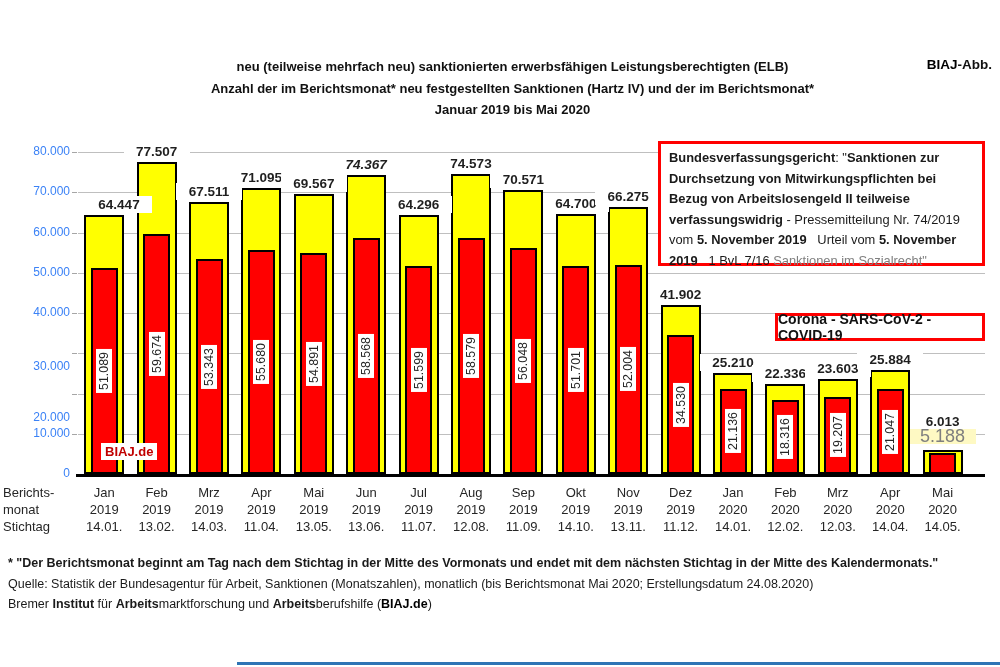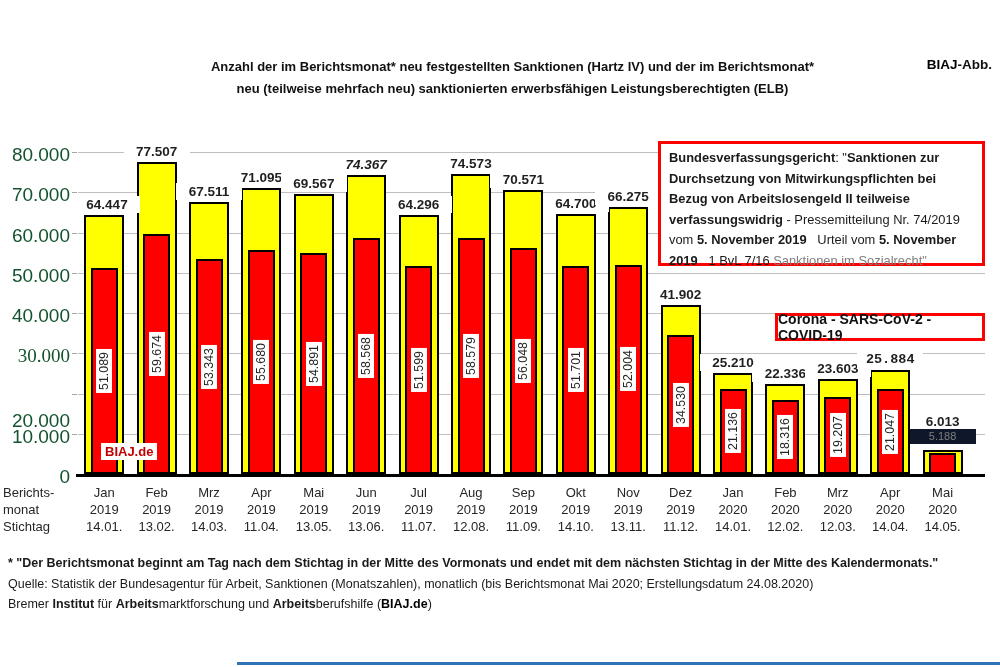--- a/index.html
+++ b/index.html
@@ -6,48 +6,49 @@
   .page{position:relative;width:1000px;height:667px;background:#fff;overflow:hidden;
         font-family:"Liberation Sans","DejaVu Sans",sans-serif;color:#1a1a1a;}
   .titles{position:absolute;top:56px;left:25px;width:975px;text-align:center;
           font-size:13px;font-weight:bold;line-height:21.5px;color:#111;}
   .brand{position:absolute;top:57px;right:8px;font-size:13.5px;font-weight:bold;color:#111;}
   .red{color:#000000;}
   .chart{position:absolute;left:0;top:0;width:1000px;height:667px;}
   .gridline{position:absolute;height:1px;background:#BFBFBF;z-index:1;}
   .tick{position:absolute;width:5px;height:1px;background:#A6A6A6;z-index:1;}
   .baseline{position:absolute;height:3px;background:#000;z-index:4;}
-  .ylab{position:absolute;left:6px;width:64px;text-align:right;font-size:19px;color:#14532d;z-index:1;}
+  .ylab{position:absolute;left:6px;width:64px;text-align:right;font-size:12px;color:#3b82f6;z-index:1;}
   .bar{position:absolute;box-sizing:border-box;border:2.5px solid #000;}
   .tot-lab{position:absolute;text-align:center;font-size:13.5px;font-weight:bold;color:#1f1f1f;
            background:#fff;z-index:4;line-height:15px;padding:1px 0;}
   .rot-lab{position:absolute;white-space:nowrap;font-size:12.4px;color:#262626;background:#fff;
            padding:1px 3px;transform:translate(-50%,-50%) rotate(-90deg);z-index:4;}
-  .gray-lab{position:absolute;text-align:center;font-size:11px;color:#7f7f7f;background:#0f172a;z-index:4;line-height:15px;}
+  .gray-lab{position:absolute;text-align:center;font-size:18px;color:#7f7f7f;background:#fef9c3;z-index:4;line-height:15px;}
   .wm{position:absolute;font-size:13px;font-weight:bold;color:#C00000;background:#fff;
       padding:1px 4px;z-index:6;}
   .annot{position:absolute;background:#fff;border:3px solid #FF0000;z-index:6;box-sizing:border-box;}
   .bverfg{font-size:12.9px;line-height:20.6px;padding:4px 8px;color:#1a1a1a;}
   .corona{display:flex;align-items:center;justify-content:center;font-size:14px;font-weight:bold;color:#111;}
   .b{font-weight:bold;}
   .gray{color:#7f7f7f;}
   .xcol{position:absolute;width:56px;text-align:center;font-size:13px;line-height:17px;color:#262626;z-index:2;}
   .xhdr{position:absolute;left:3px;font-size:13px;line-height:17px;color:#262626;text-align:left;z-index:2;}
   .footnotes{position:absolute;left:8px;top:553px;width:986px;font-size:12.5px;line-height:20.5px;color:#1a1a1a;}
   .fn1{font-weight:bold;}
   .rule{position:absolute;background:#2E74B5;z-index:8;}
 </style>
 </head>
 <body>
 
 <div class="page">
 
   <div class="titles">
+    <div>neu (teilweise mehrfach neu) sanktionierten erwerbsfähigen Leistungsberechtigten (ELB)</div>
     <div>Anzahl der im Berichtsmonat* neu festgestellten Sanktionen (Hartz IV) und der im Berichtsmonat*</div>
-    <div>neu (teilweise mehrfach neu) sanktionierten erwerbsfähigen Leistungsberechtigten (ELB)</div>
+    <div>Januar 2019 bis Mai 2020</div>
   </div>
 
   <div class="brand"><span class="red">BIAJ</span><span>-Abb.</span></div>
 
   <div id="chart" class="chart">
       <div class="gridline" style="left: 78px; top: 433.75px; width: 907px; background: rgb(191, 191, 191);"></div>
       <div class="tick" style="left: 72px; top: 433.75px;"></div>
       <div class="gridline" style="left: 78px; top: 393.5px; width: 907px; background: rgb(191, 191, 191);"></div>
       <div class="tick" style="left: 72px; top: 393.5px;"></div>
       <div class="gridline" style="left: 78px; top: 353.25px; width: 907px; background: rgb(191, 191, 191);"></div>
@@ -58,29 +59,29 @@
       <div class="tick" style="left: 72px; top: 272.75px;"></div>
       <div class="gridline" style="left: 78px; top: 232.5px; width: 907px; background: rgb(191, 191, 191);"></div>
       <div class="tick" style="left: 72px; top: 232.5px;"></div>
       <div class="gridline" style="left: 78px; top: 192.25px; width: 907px; background: rgb(191, 191, 191);"></div>
       <div class="tick" style="left: 72px; top: 192.25px;"></div>
       <div class="gridline" style="left: 78px; top: 152px; width: 907px; background: rgb(191, 191, 191);"></div>
       <div class="tick" style="left: 72px; top: 152px;"></div>
       <div class="ylab" style="top: 466px;">0</div>
       <div class="ylab" style="top: 425.75px;">10.000</div>
       <div class="ylab" style="top: 385.5px; margin-top: 24px;">20.000</div>
-      <div class="ylab" style="top: 345px; font-family: Liberation Serif, serif;">30.000</div>
+      <div class="ylab" style="top: 359px;">30.000</div>
       <div class="ylab" style="top: 305px;">40.000</div>
       <div class="ylab" style="top: 264.75px;">50.000</div>
       <div class="ylab" style="top: 224.5px;">60.000</div>
       <div class="ylab" style="top: 184.25px;">70.000</div>
       <div class="ylab" style="top: 144px;">80.000</div>
       <div class="bar" style="left: 84.2px; top: 214.601px; width: 40px; height: 259.399px; background: rgb(255, 255, 0); z-index: 2;"></div>
       <div class="bar" style="left: 90.7px; top: 268.367px; width: 27px; height: 205.633px; background: rgb(255, 0, 0); z-index: 3;"></div>
-      <div class="tot-lab" style="left: 74px; width: 66px; top: 195.601px; text-align: center;">64.447</div>
+      <div class="tot-lab" style="left: 86px; width: 66px; top: 195.601px; text-align: center;">64.447</div>
       <div class="rot-lab" style="left: 104.2px; top: 371.183px;">51.089</div>
       <div class="bar" style="left: 136.6px; top: 162.034px; width: 40px; height: 311.966px; background: rgb(255, 255, 0); z-index: 2;"></div>
       <div class="bar" style="left: 143.1px; top: 233.812px; width: 27px; height: 240.188px; background: rgb(255, 0, 0); z-index: 3;"></div>
       <div class="tot-lab" style="left: 123.6px; width: 66px; top: 143.034px;">77.507</div>
       <div class="rot-lab" style="left: 156.6px; top: 353.906px;">59.674</div>
       <div class="bar" style="left: 189px; top: 202.268px; width: 40px; height: 271.732px; background: rgb(255, 255, 0); z-index: 2;"></div>
       <div class="bar" style="left: 195.5px; top: 259.294px; width: 27px; height: 214.706px; background: rgb(255, 0, 0); z-index: 3;"></div>
       <div class="tot-lab" style="left: 176px; width: 66px; top: 183.268px;">67.511</div>
       <div class="rot-lab" style="left: 209px; top: 366.647px;">53.343</div>
       <div class="bar" style="left: 241.4px; top: 187.843px; width: 40px; height: 286.157px; background: rgb(255, 255, 0); z-index: 2;"></div>
@@ -126,21 +127,21 @@
       <div class="bar" style="left: 765.4px; top: 384.098px; width: 40px; height: 89.9024px; background: rgb(255, 255, 0); z-index: 2;"></div>
       <div class="bar" style="left: 771.9px; top: 400.278px; width: 27px; height: 73.7219px; background: rgb(255, 0, 0); z-index: 3;"></div>
       <div class="tot-lab" style="left: 752.4px; width: 66px; top: 365.098px;">22.336</div>
       <div class="rot-lab" style="left: 785.4px; top: 437.139px;">18.316</div>
       <div class="bar" style="left: 817.8px; top: 378.998px; width: 40px; height: 95.0021px; background: rgb(255, 255, 0); z-index: 2;"></div>
       <div class="bar" style="left: 824.3px; top: 396.692px; width: 27px; height: 77.3082px; background: rgb(255, 0, 0); z-index: 3;"></div>
       <div class="tot-lab" style="left: 804.8px; width: 66px; top: 359.998px;">23.603</div>
       <div class="rot-lab" style="left: 837.8px; top: 435.346px;">19.207</div>
       <div class="bar" style="left: 870.2px; top: 369.817px; width: 40px; height: 104.183px; background: rgb(255, 255, 0); z-index: 2;"></div>
       <div class="bar" style="left: 876.7px; top: 389.286px; width: 27px; height: 84.7142px; background: rgb(255, 0, 0); z-index: 3;"></div>
-      <div class="tot-lab" style="left: 857.2px; width: 66px; top: 350.817px; font-family: Liberation Mono, monospace;">25.884</div>
+      <div class="tot-lab" style="left: 857.2px; width: 66px; top: 350.817px;">25.884</div>
       <div class="rot-lab" style="left: 890.2px; top: 431.643px;">21.047</div>
       <div class="bar" style="left: 922.6px; top: 449.798px; width: 40px; height: 24.2023px; background: rgb(255, 255, 0); z-index: 2;"></div>
       <div class="bar" style="left: 929.1px; top: 453.118px; width: 27px; height: 20.8817px; background: rgb(255, 0, 0); z-index: 3;"></div>
       <div class="tot-lab" style="left: 909.6px; width: 66px; top: 412.798px;">6.013</div>
       <div class="gray-lab" style="left: 909.6px; width: 66px; top: 428.798px;">5.188</div>
       <div class="baseline" style="left: 76px; top: 474px; width: 909px;"></div>
       <div class="wm" style="left: 101px; top: 443px;">BIAJ.de</div>
       <div class="annot bverfg" style="left: 658px; top: 141px; width: 327px; height: 125px;"><span class="b">Bundesverfassungsgericht</span><span>: "</span><span class="b">Sanktionen zur Durchsetzung von Mitwirkungspflichten bei Bezug von Arbeitslosengeld II teilweise verfassungswidrig</span><span> - Pressemitteilung Nr. 74/2019 vom </span><span class="b">5. November 2019</span><span>&nbsp;&nbsp; Urteil vom </span><span class="b">5. November 2019</span><span>&nbsp;&nbsp; 1 BvL 7/16 </span><span class="gray">Sanktionen im Sozialrecht"</span></div>
       <div class="annot corona" style="left: 775px; top: 313px; width: 210px; height: 28px;">Corona - SARS-CoV-2 - COVID-19</div>
     </div>

